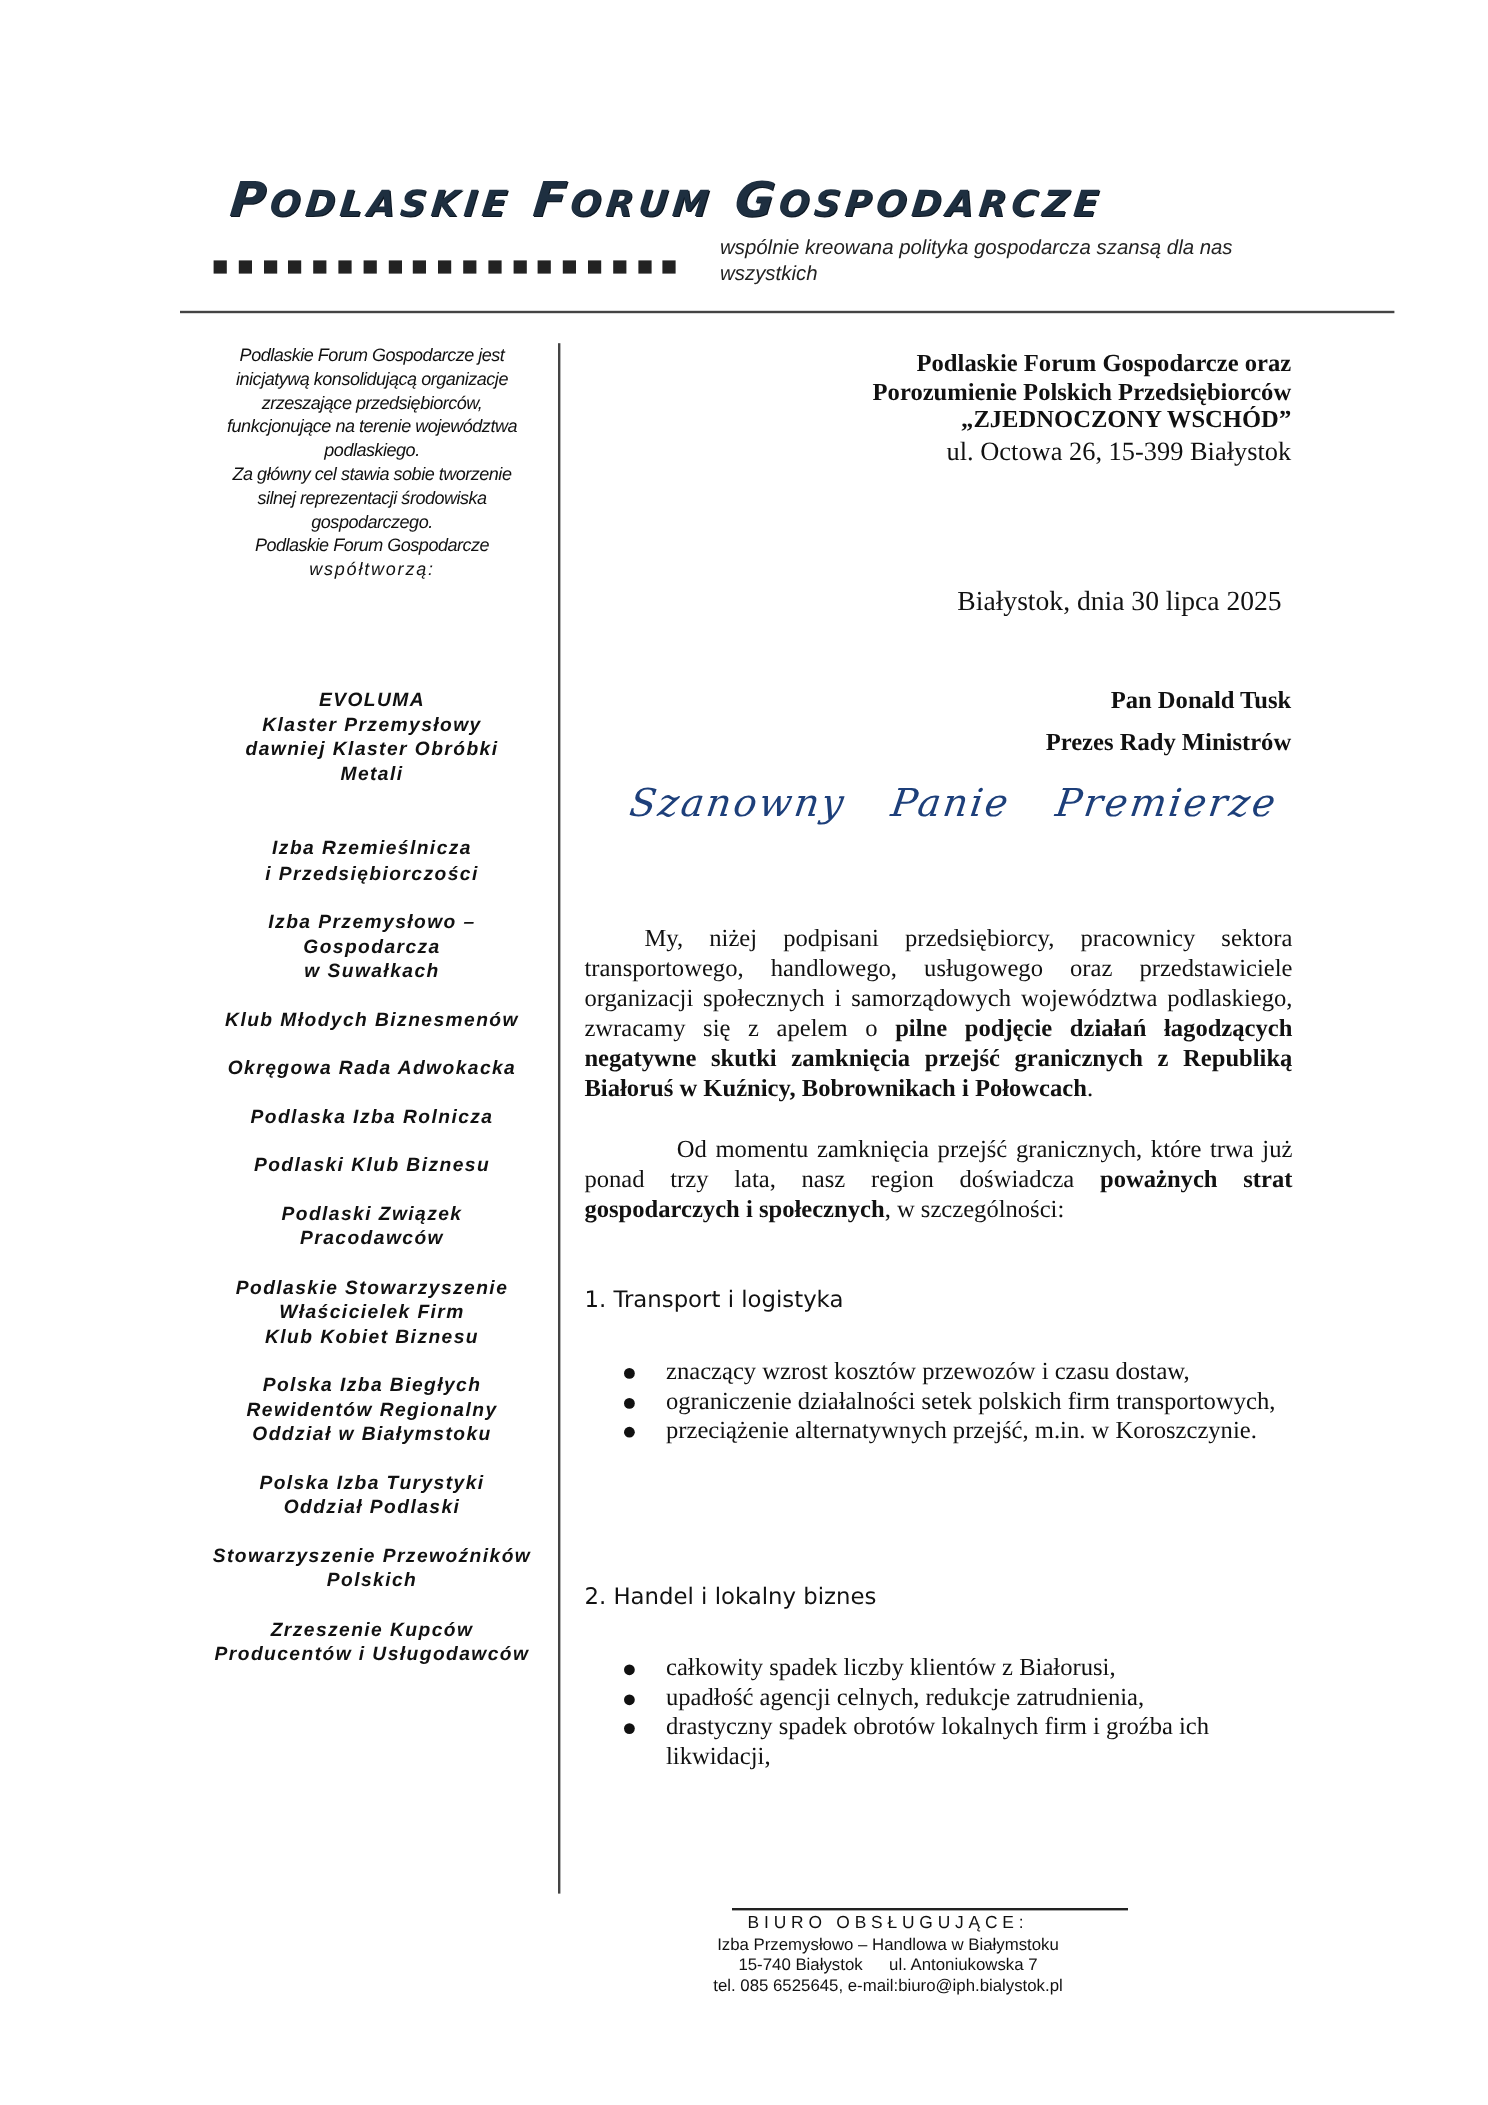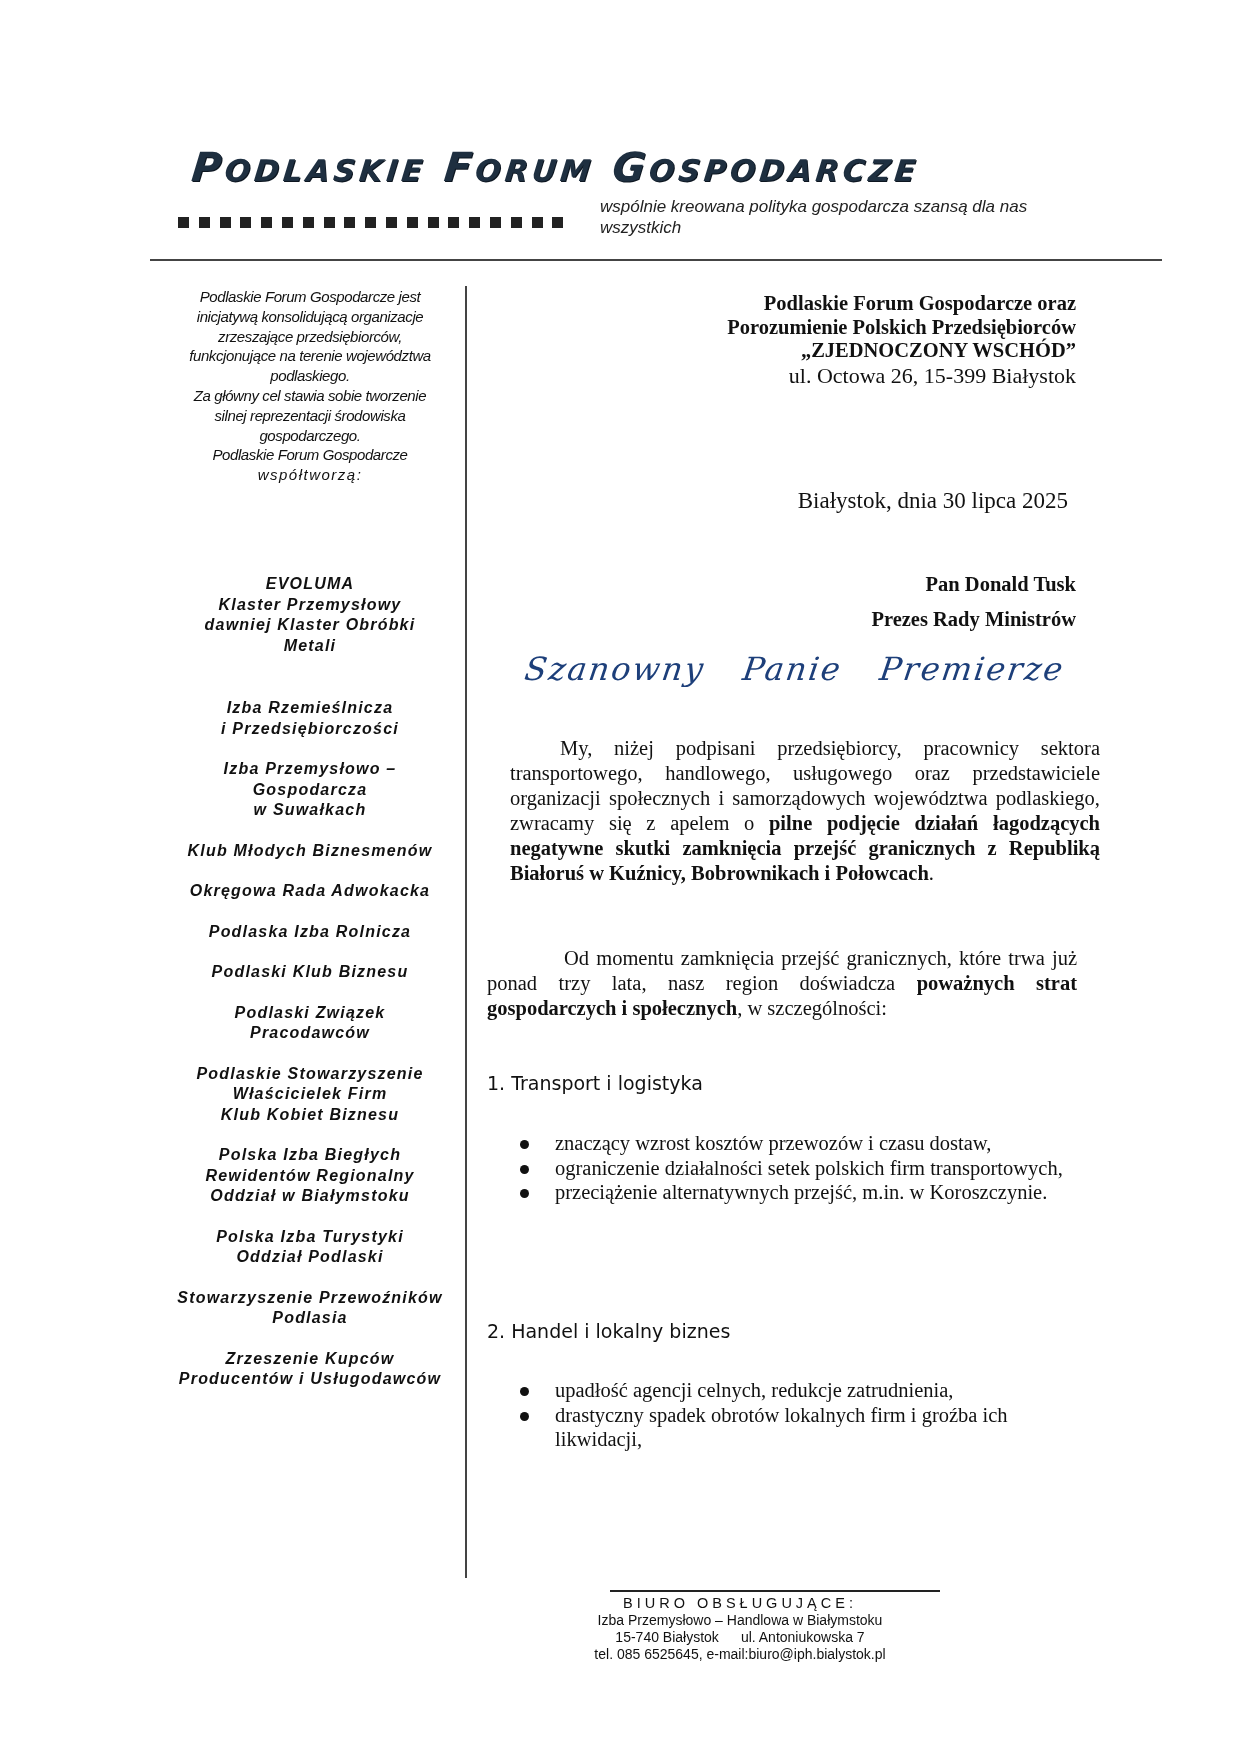--- a/index.html
+++ b/index.html
@@ -71,21 +71,21 @@
       color: #1d3f7a; letter-spacing: 2px; word-spacing: 26px;
       transform: skewX(-8deg);
     }
 
     .body {
       position: absolute; left: 487px; width: 590px;
       font-family: "Liberation Serif", serif; font-size: 20.5px; line-height: 25px;
       text-align: justify; color: #111;
     }
     .body b { font-weight: bold; }
-    .p1 { top: 736px; text-indent: 50px; margin-left: 23px; }
+    .p1 { top: 770px; text-indent: 50px; }
     .p2 { top: 946px; text-indent: 77px; }
 
     .section-heading {
       position: absolute; left: 487px;
       font-family: "DejaVu Sans", sans-serif; font-size: 19px; color: #111;
     }
     .h1 { top: 1072px; }
     .h2 { top: 1320px; }
 
     .bullets {
@@ -203,21 +203,21 @@
         <div>Polska Izba Biegłych</div>
         <div>Rewidentów Regionalny</div>
         <div>Oddział w Białymstoku</div>
       </div>
       <div class="member">
         <div>Polska Izba Turystyki</div>
         <div>Oddział Podlaski</div>
       </div>
       <div class="member">
         <div>Stowarzyszenie Przewoźników</div>
-        <div>Podlasia</div>
+        <div>Polskich</div>
       </div>
       <div class="member">
         <div>Zrzeszenie Kupców</div>
         <div>Producentów i Usługodawców</div>
       </div>
     </div>
 
   <div class="sender">
     <div class="b">Podlaskie Forum Gospodarcze oraz</div>
     <div class="b">Porozumienie Polskich Przedsiębiorców</div>
@@ -244,20 +244,21 @@
 
   <div class="section-heading h1">1. Transport i logistyka</div>
   <ul class="bullets b1">
     <li><span class="dot"></span><span>znaczący wzrost kosztów przewozów i czasu dostaw,</span></li>
     <li><span class="dot"></span><span>ograniczenie działalności setek polskich firm transportowych,</span></li>
     <li><span class="dot"></span><span>przeciążenie alternatywnych przejść, m.in. w Koroszczynie.</span></li>
   </ul>
 
   <div class="section-heading h2">2. Handel i lokalny biznes</div>
   <ul class="bullets b2">
+    <li><span class="dot"></span><span>całkowity spadek liczby klientów z Białorusi,</span></li>
     <li><span class="dot"></span><span>upadłość agencji celnych, redukcje zatrudnienia,</span></li>
     <li><span class="dot"></span><span>drastyczny spadek obrotów lokalnych firm i groźba ich likwidacji,</span></li>
   </ul>
 
   <div class="footer-rule"></div>
   <div class="footer">
     <div class="office">BIURO OBSŁUGUJĄCE:</div>
     <div>Izba Przemysłowo – Handlowa w Białymstoku</div>
     <div><span>15-740 Białystok</span><span class="gap"></span><span>ul. Antoniukowska 7</span></div>
     <div>tel. 085 6525645, e-mail:biuro@iph.bialystok.pl</div>

